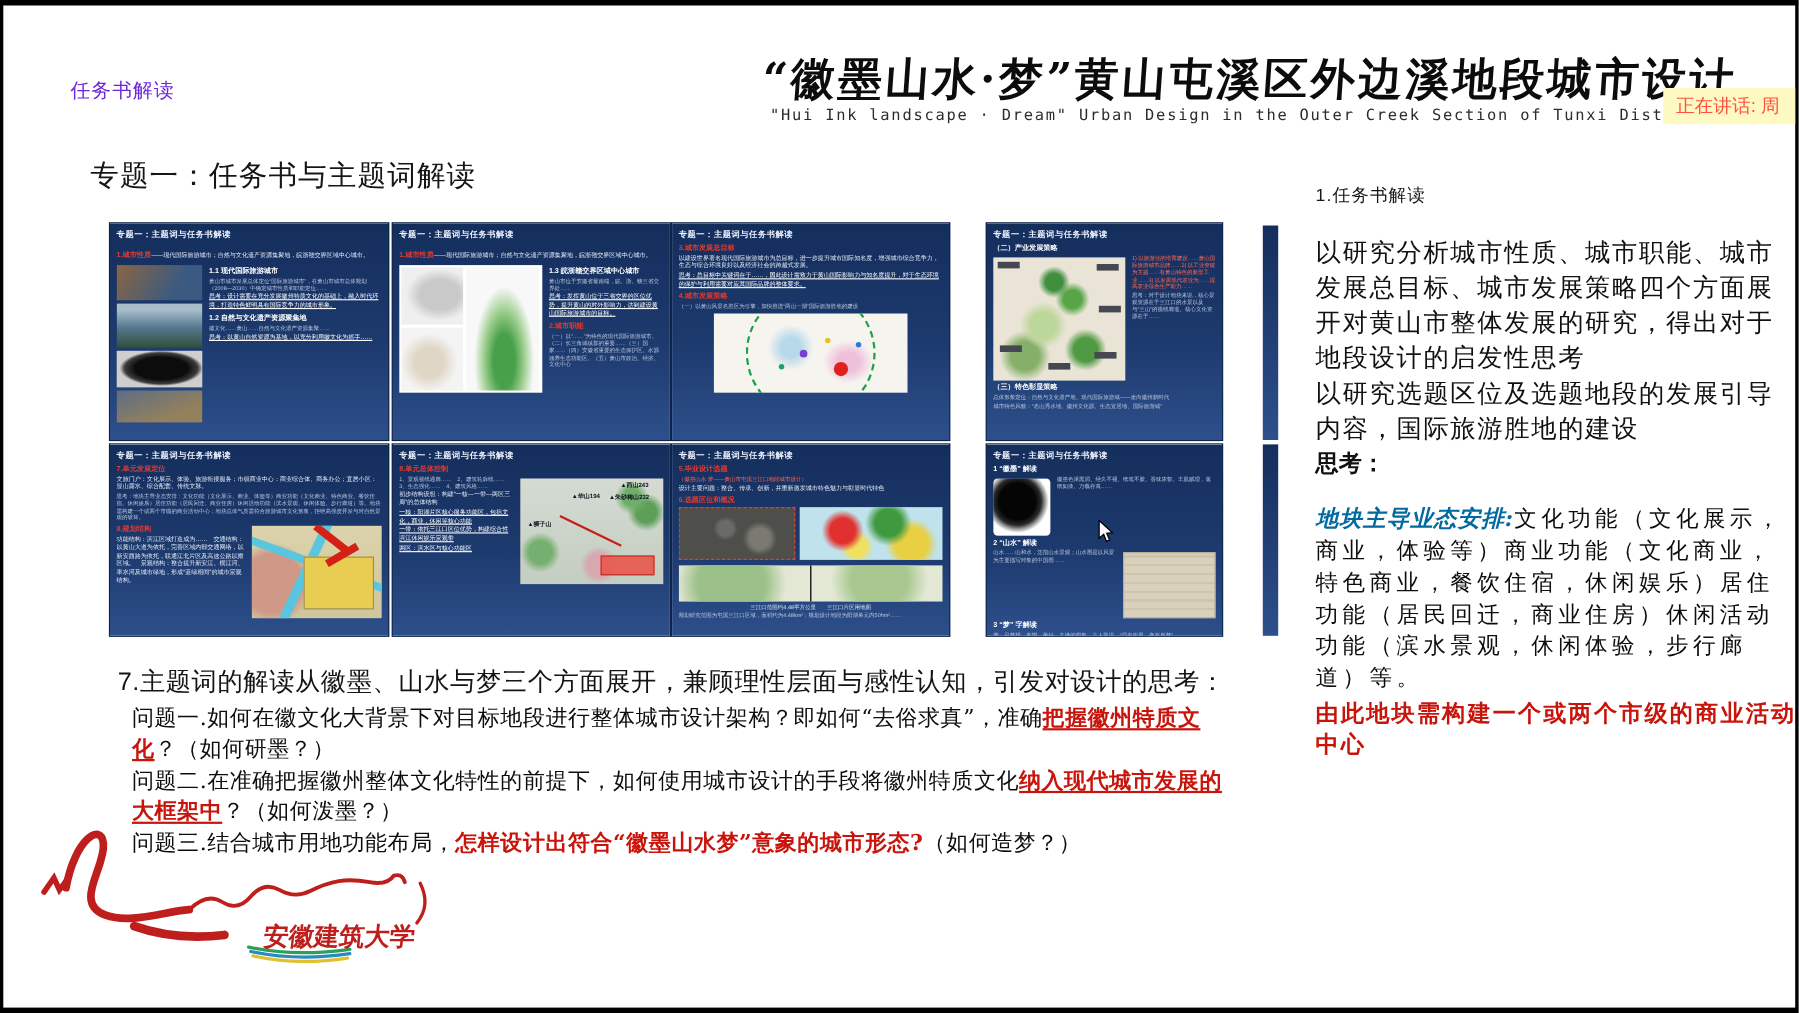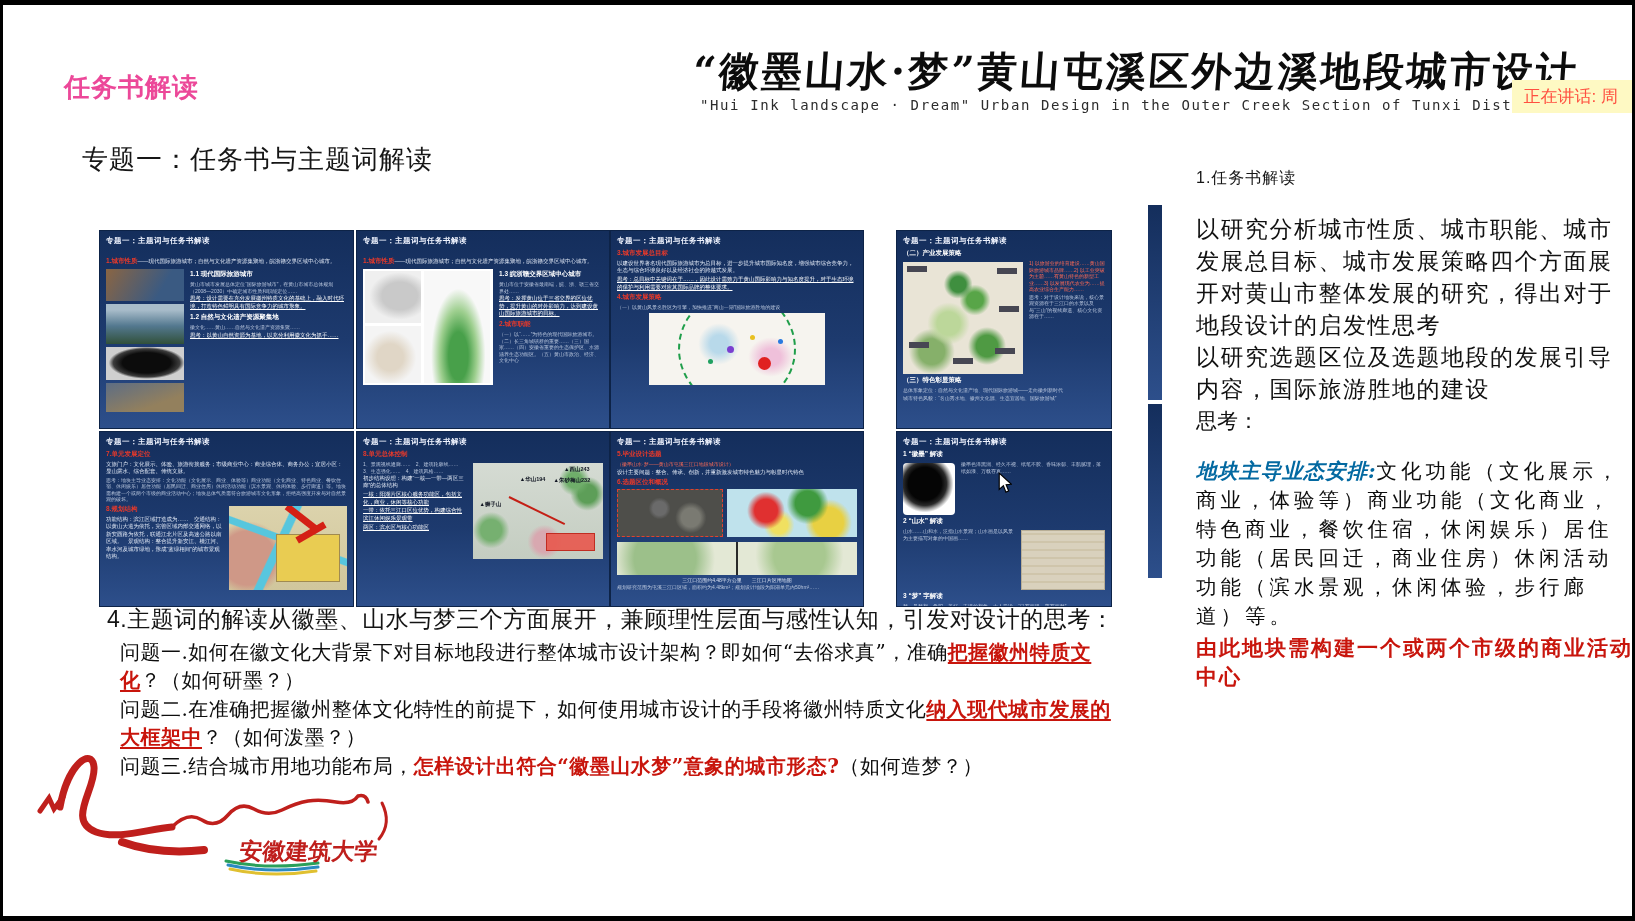--- a/index.html
+++ b/index.html
@@ -4,33 +4,33 @@
 <style>
   html,body{margin:0;padding:0;background:#000;}
   .screen{position:relative;width:1635px;height:921px;background:#fff;overflow:hidden;
           font-family:"Liberation Sans","DejaVu Sans",sans-serif;color:#111;}
   .bar{position:absolute;background:#000;z-index:50;}
   .bar-top{left:0;top:0;width:100%;height:5px;}
   .bar-bottom{left:0;bottom:0;width:100%;height:5px;}
   .bar-left{left:0;top:0;width:3px;height:100%;}
   .bar-right{right:0;top:0;width:3px;height:100%;}
 
-  .page-title{position:absolute;left:64px;top:70px;font-size:26px;font-weight:700;color:#ec4899;letter-spacing:1px;}
+  .page-title{position:absolute;left:64px;top:70px;font-size:18px;font-weight:400;color:#6d28d9;letter-spacing:1px;}
   .section-title{position:absolute;left:82px;top:142px;font-size:26px;font-weight:500;color:#161616;letter-spacing:1px;}
 
   .calli{position:absolute;left:693px;top:44px;width:940px;font-family:"DejaVu Serif","Liberation Serif",serif;
          font-weight:bold;font-size:40px;letter-spacing:3px;color:#0c0c0c;white-space:nowrap;transform:skewX(-4deg);}
   .eng{position:absolute;left:700px;top:97px;width:930px;font-family:"DejaVu Sans Mono","Liberation Mono",monospace;
        font-size:14px;letter-spacing:1.6px;color:#2c2c2c;white-space:nowrap;}
   .badge{position:absolute;right:3px;top:80px;height:33px;line-height:33px;padding:0 14px 0 12px;z-index:60;
          background:#fef9c3;color:#ff5040;font-size:17px;white-space:nowrap;}
 
   
   .thumb{position:absolute;background:linear-gradient(180deg,#142e5c 0%,#1d3a6e 55%,#2d4f8b 100%);
-         overflow:hidden;padding:5px 6px;box-sizing:border-box;color:#dfe8f5;box-shadow:0 0 0 1px #0d2347;margin-top:28px;}
+         overflow:hidden;padding:5px 6px;box-sizing:border-box;color:#dfe8f5;box-shadow:0 0 0 1px #0d2347;}
   .t-title{font-size:7.5px;font-weight:bold;color:#f0f4ff;margin-bottom:3px;letter-spacing:.5px;}
   .thumb .rh{color:#e8392a;font-weight:bold;font-size:6.5px;margin:2px 0;}
   .thumb .wb{color:#ffffff;font-weight:bold;font-size:6.5px;margin:3px 0 2px;}
   .thumb .wb2{color:#ffffff;font-weight:bold;font-size:6.5px;margin:3px 0 2px;clear:both;}
   .thumb .wt{color:#e4ebf7;font-size:5.5px;line-height:1.35;margin:1px 0;}
   .thumb .tt{color:#b9c6dd;font-size:5px;line-height:1.3;margin:1px 0;}
   .thumb .rt{color:#ff6a55;font-size:5px;line-height:1.3;margin:1px 0;}
   .thumb .ul{color:#ffffff;font-size:5.5px;line-height:1.4;margin:1px 0;text-decoration:underline;}
   .thumb .cap{color:#d8e0f0;font-size:5px;text-align:center;margin:1px 0;}
   .thumb .mix .wt{display:inline;}
@@ -108,21 +108,21 @@
 
   .art-inkball{width:52px;height:52px;border-radius:4px;
       background:radial-gradient(circle at 42% 40%,#050505 38%,#2a2a2a 50%,#9a9a9a 58%,#fff 66%),#fff;}
   .art-painting{width:84px;height:60px;border:1px solid #b8ae96;box-sizing:border-box;
       background:repeating-linear-gradient(0deg,#d9d1bd 0 6px,#cfc5ab 6px 8px),#d9d1bd;}
 
   
   .right-panel{position:absolute;left:1196px;top:168px;width:440px;}
   .rp-title{font-size:16px;color:#161616;margin-bottom:24px;letter-spacing:1px;}
   .rp-para{font-size:23px;line-height:32px;letter-spacing:1.5px;color:#111;margin:0;}
-  .rp-kai{font-family:"DejaVu Serif","Liberation Serif",serif;font-size:21px;color:#111;margin:2px 0 22px;}
+  .rp-kai{font-family:"DejaVu Serif","Liberation Serif",serif;font-size:21px;color:#111;margin:2px 0 22px;font-weight:bold;}
   .rp-body{font-family:"DejaVu Serif","Liberation Serif",serif;font-size:20.5px;line-height:29px;
            letter-spacing:4px;color:#0d0d0d;margin:0 0 2px;}
   .rp-red{color:#0369a1;font-weight:bold;font-style:italic;letter-spacing:1px;}
   .rp-red-para{font-family:"DejaVu Serif","Liberation Serif",serif;font-weight:bold;color:#c8150c;
            font-size:21px;line-height:29px;letter-spacing:2px;margin:0;}
 
   
   .bottom-heading{position:absolute;left:107px;top:604px;font-size:23px;color:#141414;letter-spacing:.5px;white-space:nowrap;}
   .questions{position:absolute;left:120px;top:638px;width:995px;
       font-family:"DejaVu Serif","Liberation Serif",serif;font-size:20px;line-height:28px;color:#0d0d0d;letter-spacing:.5px;}
@@ -269,21 +269,21 @@
 
   <div class="right-panel">
     <div class="rp-title">1.任务书解读</div>
     <p class="rp-para">以研究分析城市性质、城市职能、城市发展总目标、城市发展策略四个方面展开对黄山市整体发展的研究，得出对于地段设计的启发性思考</p>
     <p class="rp-para">以研究选题区位及选题地段的发展引导内容，国际旅游胜地的建设</p>
     <p class="rp-kai">思考：</p>
     <p class="rp-body"><span class="rp-red">地块主导业态安排:</span><span>文化功能（文化展示，商业，体验等）商业功能（文化商业，特色商业，餐饮住宿，休闲娱乐）居住功能（居民回迁，商业住房）休闲活动功能（滨水景观，休闲体验，步行廊道）等。</span></p>
     <p class="rp-red-para">由此地块需构建一个或两个市级的商业活动中心</p>
   </div>
 
-  <div class="bottom-heading">4.主题词的解读从徽墨、山水与梦三个方面展开，兼顾理性层面与感性认知，引发对设计的思考：</div>
+  <div class="bottom-heading">7.主题词的解读从徽墨、山水与梦三个方面展开，兼顾理性层面与感性认知，引发对设计的思考：</div>
   <div class="questions" id="questions">
       <div class="q-line"><span>问题一.如何在徽文化大背景下对目标地段进行整体城市设计架构？即如何“去俗求真”，准确</span><span class="q-red q-u">把握徽州特质文化</span><span>？（如何研墨？）</span></div>
       <div class="q-line"><span>问题二.在准确把握徽州整体文化特性的前提下，如何使用城市设计的手段将徽州特质文化</span><span class="q-red q-u">纳入现代城市发展的大框架中</span><span>？（如何泼墨？）</span></div>
       <div class="q-line"><span>问题三.结合城市用地功能布局，</span><span class="q-red">怎样设计出符合“徽墨山水梦”意象的城市形态?</span><span>（如何造梦？）</span></div>
     </div>
 
   <div class="signature">
     <svg width="430" height="160" viewBox="0 0 430 160">
       <g fill="none" stroke="#bf1f1c" stroke-linecap="round">
         <path d="M10,78 l9,-13 l5,11 l9,-12" stroke-width="5"></path>

